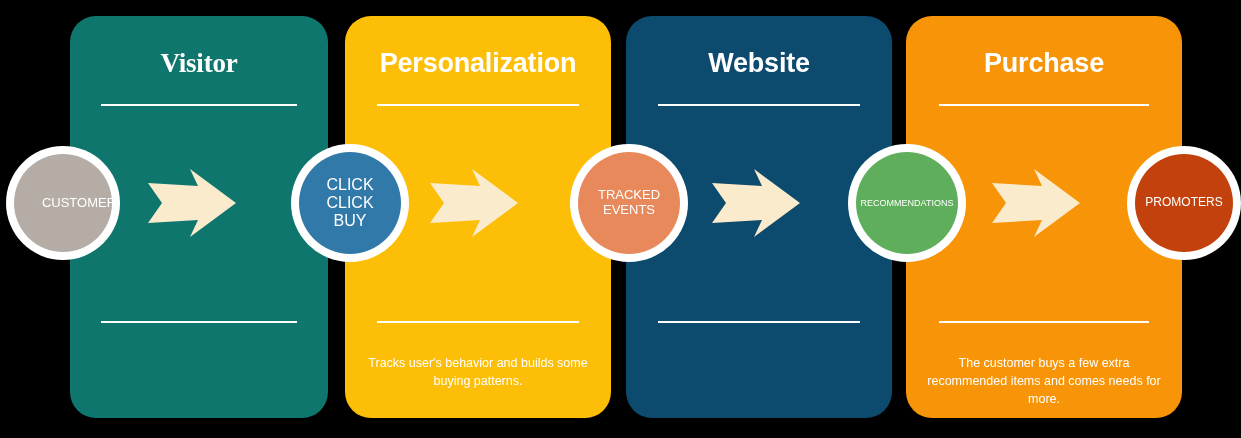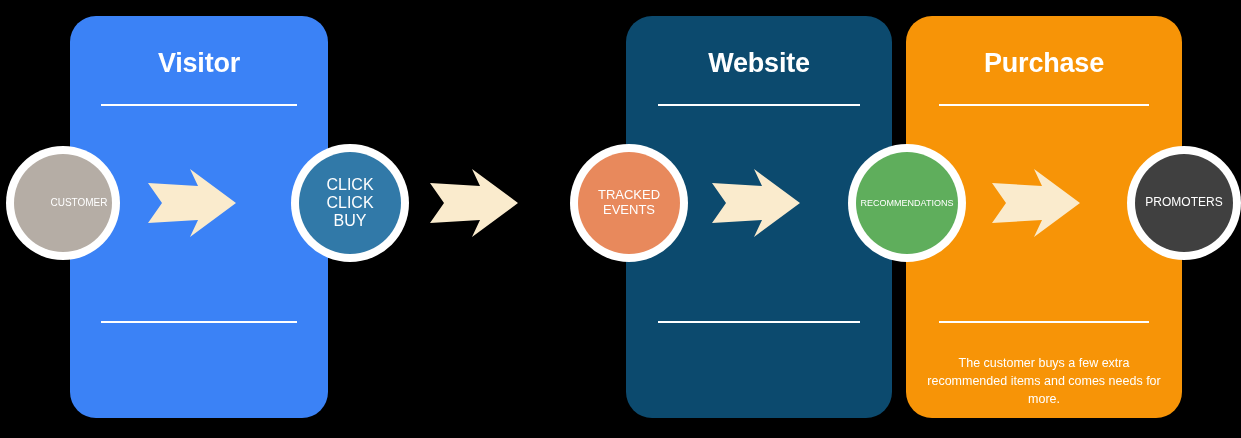--- a/index.html
+++ b/index.html
@@ -85,26 +85,32 @@
     position:absolute;
     width:92px; height:72px;
   }
   .arrow svg { display:block; width:100%; height:100%; }
 </style>
 </head>
 <body>
 
 <div id="stage" style="background: rgb(0, 0, 0);">
 
-  <div class="card" id="card-0" style="left: 70px; width: 258px; background: #3b82f6;">
+  <div class="card" id="card-0" style="left: 70px; width: 258px; background: #0f766e; font-family: Liberation Serif, serif;">
     <div class="card-title">Visitor</div>
     <div class="rule top"></div>
     <div class="rule bottom"></div>
   </div>
 
+  <div class="card" id="card-1" style="left: 345px; width: 266px; background: rgb(253, 190, 7);">
+    <div class="card-title">Personalization</div>
+    <div class="rule top"></div>
+    <div class="rule bottom"></div>
+    <div class="card-desc">Tracks user's behavior and builds some buying patterns.</div>
+  </div>
 
   <div class="card" id="card-2" style="left: 626px; width: 266px; background: #0c4a6e;">
     <div class="card-title">Website</div>
     <div class="rule top"></div>
     <div class="rule bottom"></div>
   </div>
 
   <div class="card" id="card-3" style="left: 906px; width: 276px; background: rgb(247, 148, 7); text-decoration: underline;">
     <div class="card-title">Purchase</div>
     <div class="rule top"></div>
@@ -131,21 +137,21 @@
   </div>
 
   <div class="arrow" style="left:990px; top:167px;">
     <svg viewBox="0 0 92 72" preserveAspectRatio="none">
       <polygon points="2,16 52,19 44,2 90,36 44,70 52,53 2,56 16,36" fill="#FAEBCD"></polygon>
     </svg>
   </div>
 
   <div class="node" id="node-0" style="left:6px; top:146px; width:114px; height:114px;">
     <div class="disc" id="disc-0" style="background: rgb(181, 173, 165);">
-      <span style="font-size: 10px; margin-left: 32px;">CUSTOMER</span>
+      <span style="font-size: 13px; margin-left: 32px;">CUSTOMER</span>
     </div>
   </div>
 
   <div class="node" id="node-1" style="left:291px; top:144px; width:118px; height:118px;">
     <div class="disc" id="disc-1" style="background: rgb(49, 121, 168);">
       <span style="font-size: 16px;">CLICK
 CLICK
 BUY</span>
     </div>
   </div>
@@ -157,18 +163,18 @@
   </div>
 
   <div class="node" id="node-2" style="left:570px; top:144px; width:118px; height:118px;">
     <div class="disc" id="disc-2" style="background: rgb(232, 137, 92);">
       <span style="font-size: 13px;">TRACKED
 EVENTS</span>
     </div>
   </div>
 
   <div class="node" id="node-4" style="left:1127px; top:146px; width:114px; height:114px;">
-    <div class="disc" id="disc-4" style="background: #404040;">
+    <div class="disc" id="disc-4" style="background: #c2410c;">
       <span style="font-size: 12px;">PROMOTERS</span>
     </div>
   </div>
 
 </div>
 
 </body></html>

